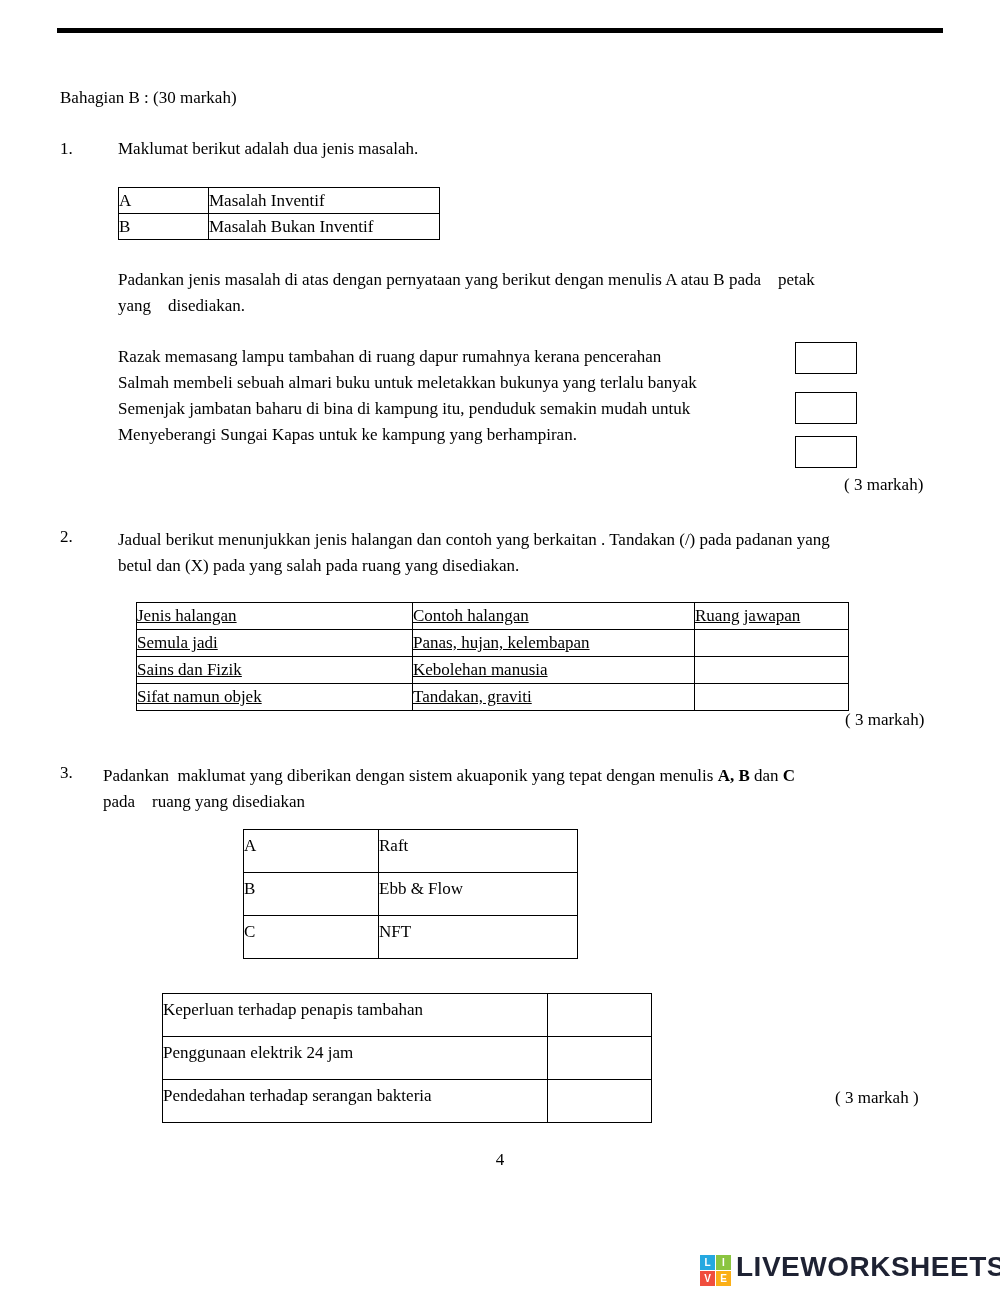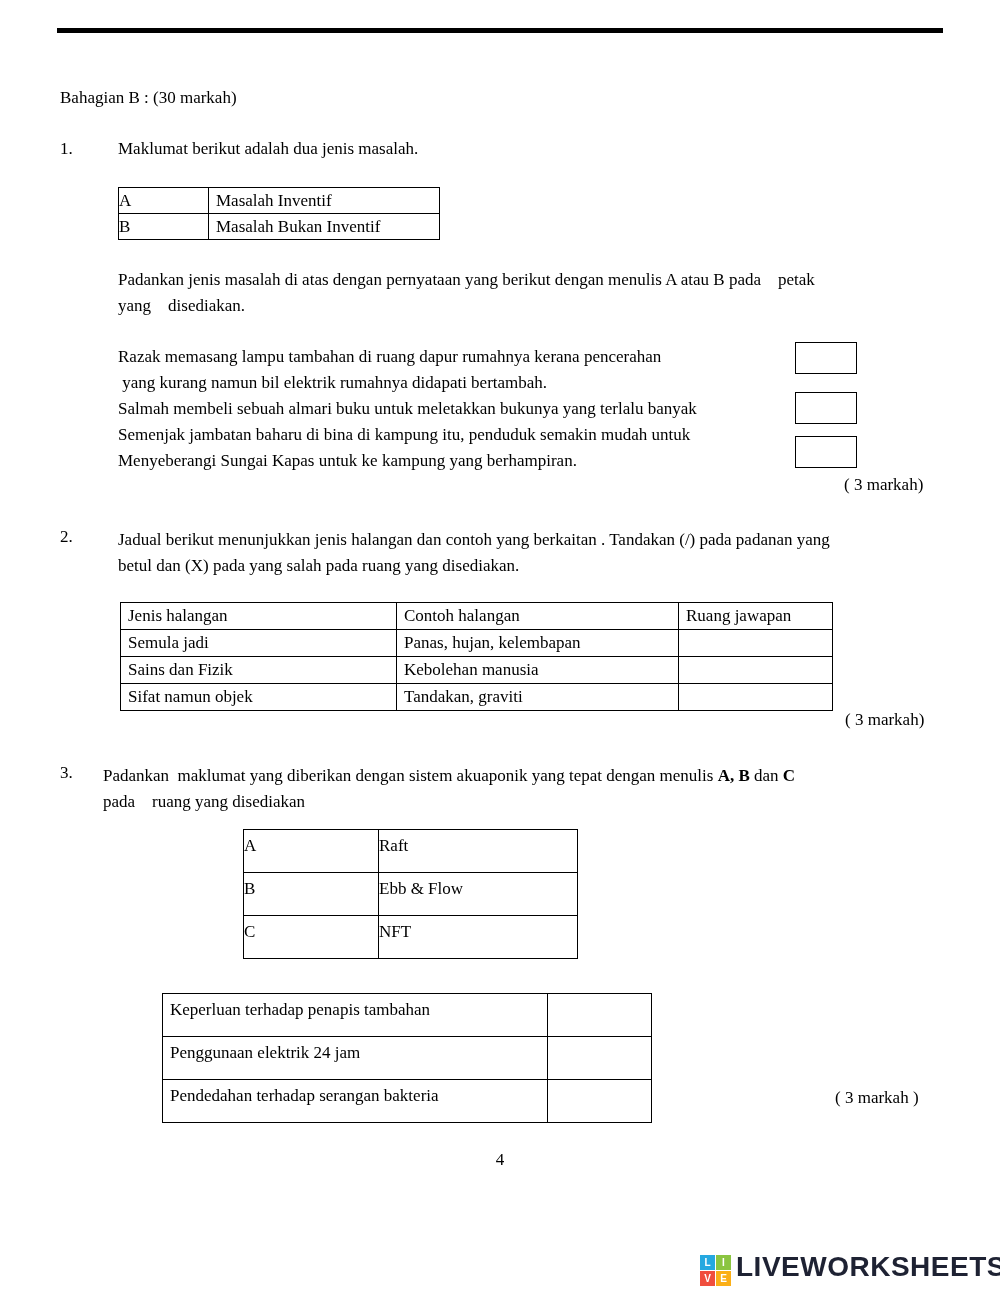--- a/index.html
+++ b/index.html
@@ -13,21 +13,21 @@
   .abs { position: absolute; }
   .line { line-height: 26px; white-space: pre; }
   .top-rule { left: 57px; top: 28px; width: 886px; height: 5px; background: #000; }
   .q-number { left: 60px; }
   table.tbl { border-collapse: collapse; table-layout: fixed; }
   table.tbl td, table.tbl th {
     border: 1px solid #000; font-weight: normal; text-align: left;
     font-size: 17px; overflow: hidden;
   }
   td.c { text-align: center; }
-  td.pl, th.pl { padding-left: 7px; }
+  td.pl, th.pl { }
   .h26 td { height: 26px; }
   .h27 td, .h27 th { height: 27px; }
   .h43 td { height: 43px; vertical-align: top; padding-top: 6px; }
   .answer-box { border: 1px solid #000; width: 62px; height: 32px; background: #fff; }
   .marks { white-space: pre; }
   .bold { font-weight: bold; }
   .page-num { left: 0; right: 0; text-align: center; top: 1150px; }
   
   .brand-icon {
     left: 700px; top: 1255px; width: 31px; height: 31px;
@@ -74,39 +74,38 @@
     </tbody>
   </table>
 
   <div class="abs" style="left:118px; top:267px;">
     <div class="line">Padankan jenis masalah di atas dengan pernyataan yang berikut dengan menulis A atau B pada    petak</div>
     <div class="line">yang    disediakan.</div>
   </div>
 
   <div class="abs" style="left:118px; top:344px;">
     <div class="line">Razak memasang lampu tambahan di ruang dapur rumahnya kerana pencerahan</div>
-    <div class="line"> yang kurang namun bil elektrik rumahnya didapati bertambah.</div>
     <div class="line">Salmah membeli sebuah almari buku untuk meletakkan bukunya yang terlalu banyak</div>
     <div class="line">Semenjak jambatan baharu di bina di kampung itu, penduduk semakin mudah untuk</div>
     <div class="line">Menyeberangi Sungai Kapas untuk ke kampung yang berhampiran.</div>
   </div>
 
   <div class="abs answer-box" style="left:795px; top:342px;"></div>
   <div class="abs answer-box" style="left:795px; top:392px;"></div>
   <div class="abs answer-box" style="left:795px; top:436px;"></div>
 
   <div class="abs marks" style="left:844px; top:475px;">( 3 markah)</div>
 
   <div class="abs q-number" style="top:527px;">2.</div>
   <div class="abs" style="left:118px; top:527px;">
     <div class="line">Jadual berikut menunjukkan jenis halangan dan contoh yang berkaitan . Tandakan (/) pada padanan yang</div>
     <div class="line">betul dan (X) pada yang salah pada ruang yang disediakan.</div>
   </div>
 
-  <table class="abs tbl h27" style="left:120px; top:602px; width:712px;">
+  <table class="abs tbl h27" style="left:136px; top:602px; width:712px;text-decoration:underline;">
     <colgroup>
         <col style="width:276px">
         <col style="width:282px">
         <col style="width:154px">
       </colgroup>
     <tbody>
       <tr>
         <th class="pl">Jenis halangan</th>
         <th class="pl">Contoh halangan</th>
         <th class="pl">Ruang jawapan</th>

